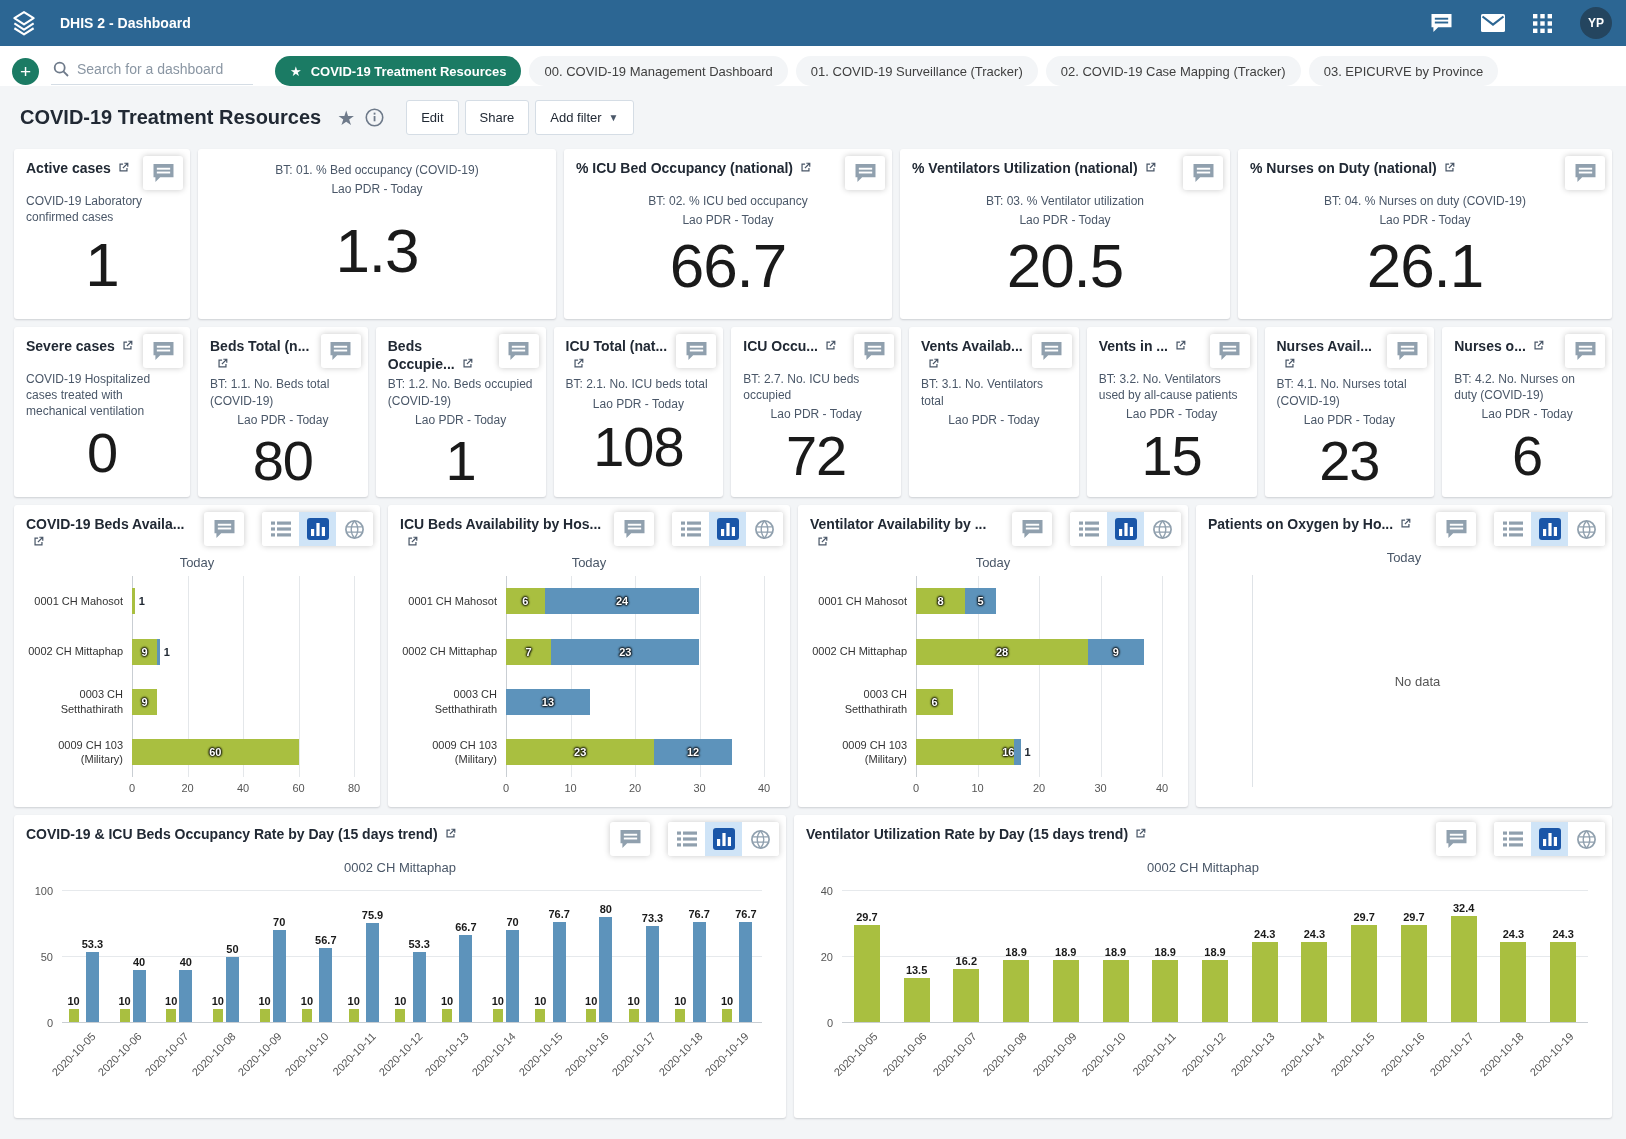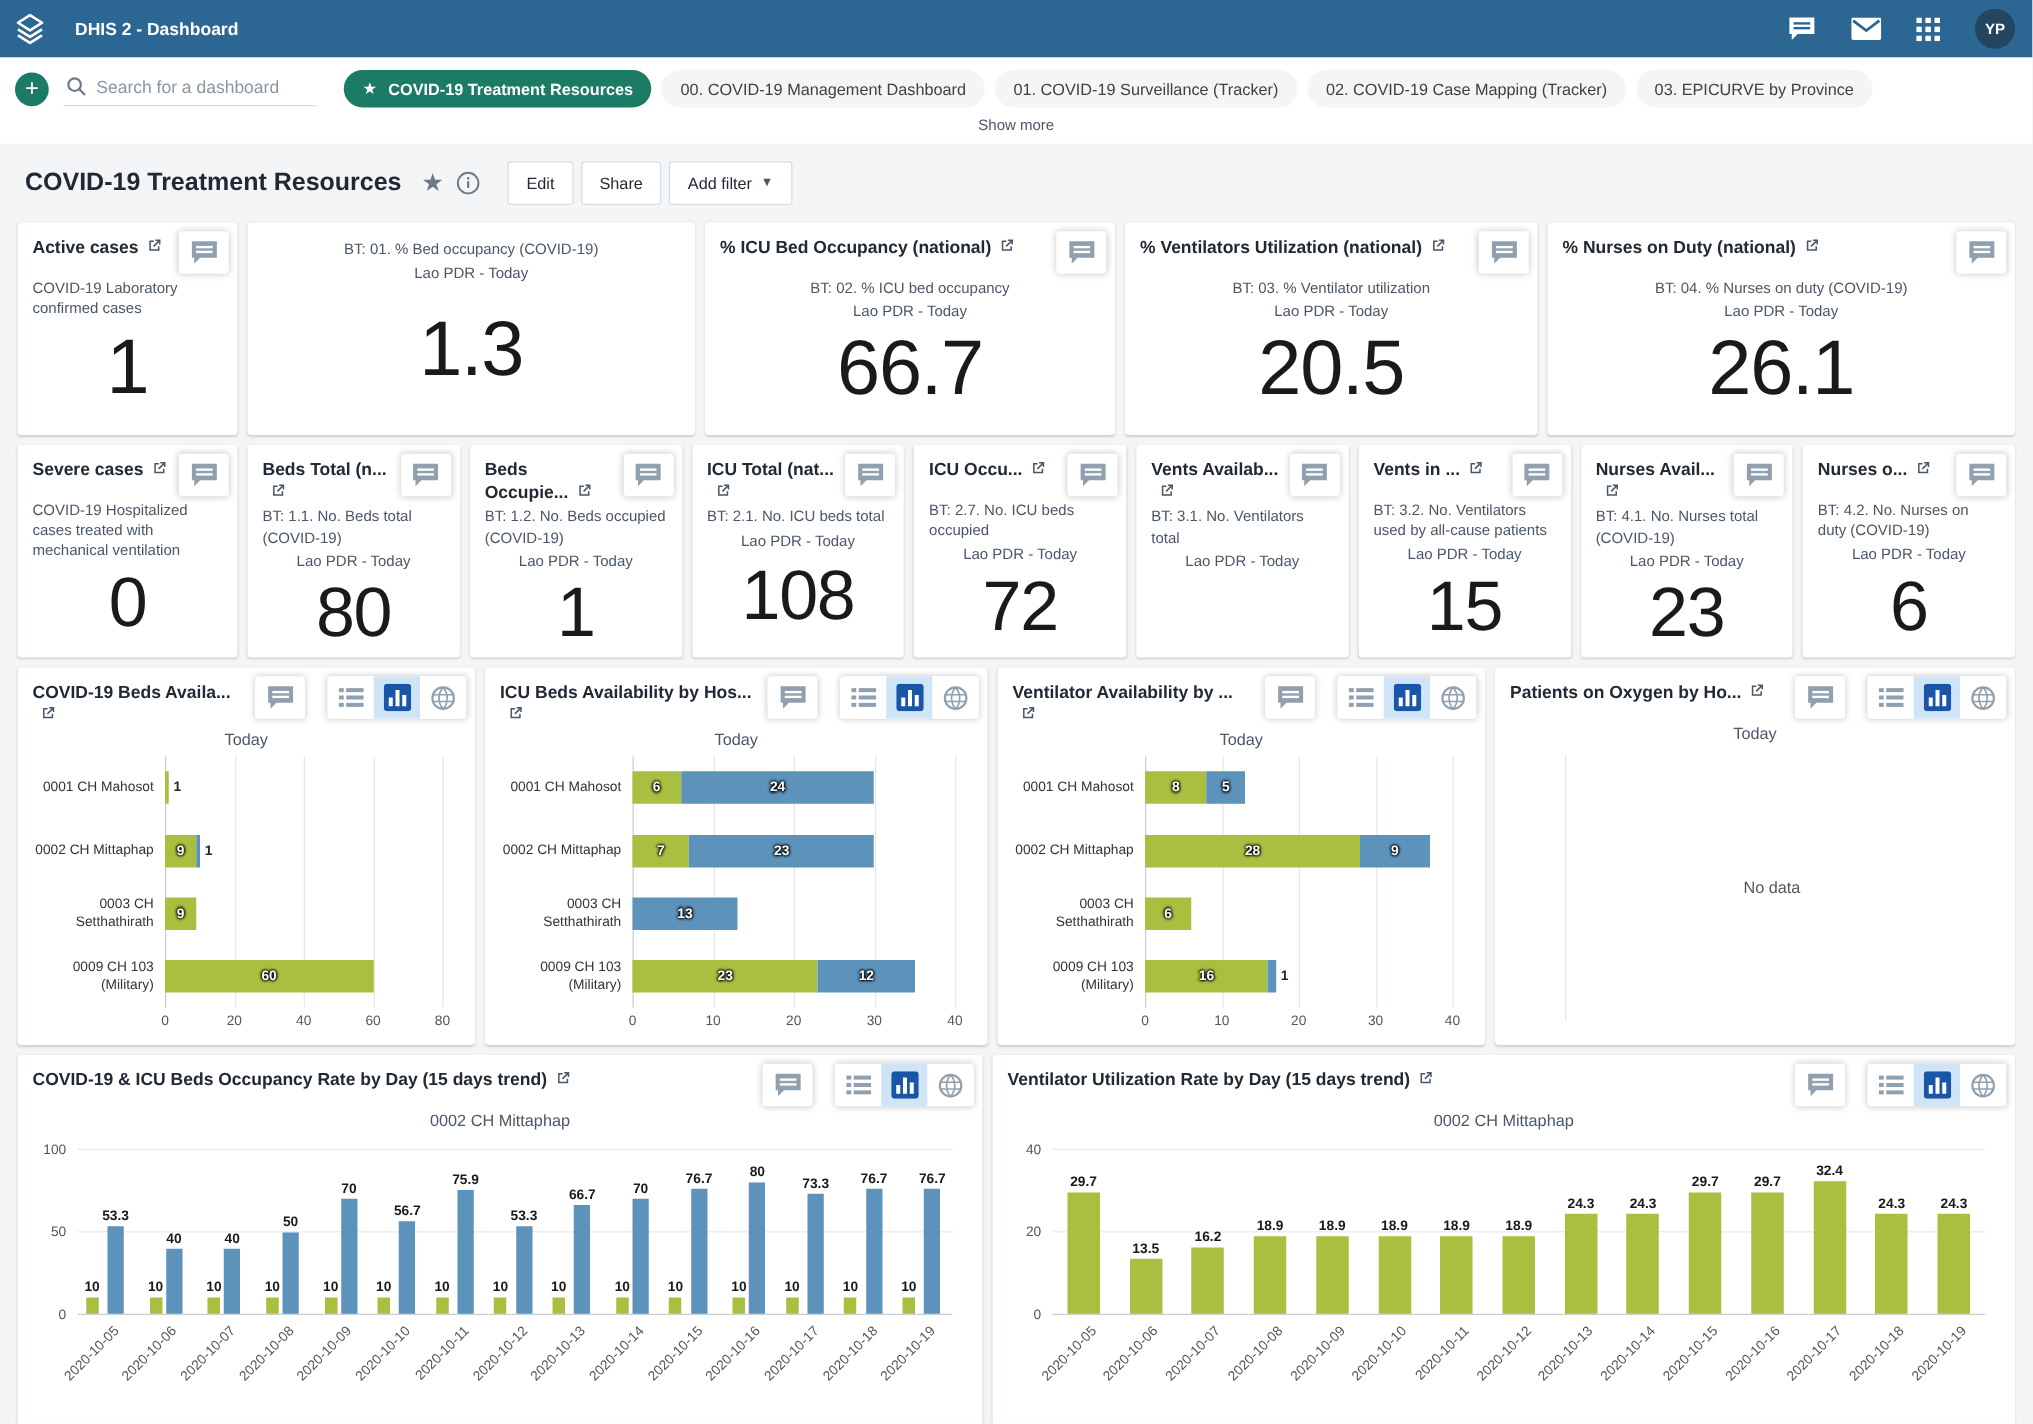--- a/index.html
+++ b/index.html
@@ -189,21 +189,20 @@
           <span>01. COVID-19 Surveillance (Tracker)</span>
         </div>
         <div class="chip">
           <span>02. COVID-19 Case Mapping (Tracker)</span>
         </div>
         <div class="chip">
           <span>03. EPICURVE by Province</span>
         </div>
       </div>
   </div>
-  <div class="show-more">Show more</div>
 </div>
 
 <div class="content">
   <div class="titlebar">
     <h1>COVID-19 Treatment Resources</h1>
     <span class="title-star">★</span>
     <span class="title-info">
       <svg width="19" height="19" viewBox="0 0 18 18">
           <circle cx="9" cy="9" r="7.8" fill="none" stroke="#6e7a8a" stroke-width="1.5"></circle>
           <rect x="8.2" y="7.6" width="1.7" height="5" fill="#6e7a8a"></rect>
@@ -734,21 +733,21 @@
                   <div class="seg" style="left: 70%; width: 22.5%; background: rgb(93, 147, 187);">
                     <span>9</span>
                   </div>
                 </div>
                 <div class="hbar-row">
                   <div class="seg" style="left: 0%; width: 15%; background: rgb(169, 191, 64);">
                     <span>6</span>
                   </div>
                 </div>
                 <div class="hbar-row">
-                  <div class="seg" style="left: 0%; width: 40%; background: rgb(169, 191, 64);">
+                  <div class="seg" style="left: 0%; width: 40%; background: rgb(169, 191, 64); justify-content: flex-end;">
                     <span>16</span>
                   </div>
                   <div class="seg" style="left: 40%; width: 2.5%; background: rgb(93, 147, 187);"></div>
                   <span class="out-label" style="left: calc(42.5% + 4px);">1</span>
                 </div>
               </div>
             </div>
           </div>
           <div class="hbar-axis">
             <div class="sp"></div>

